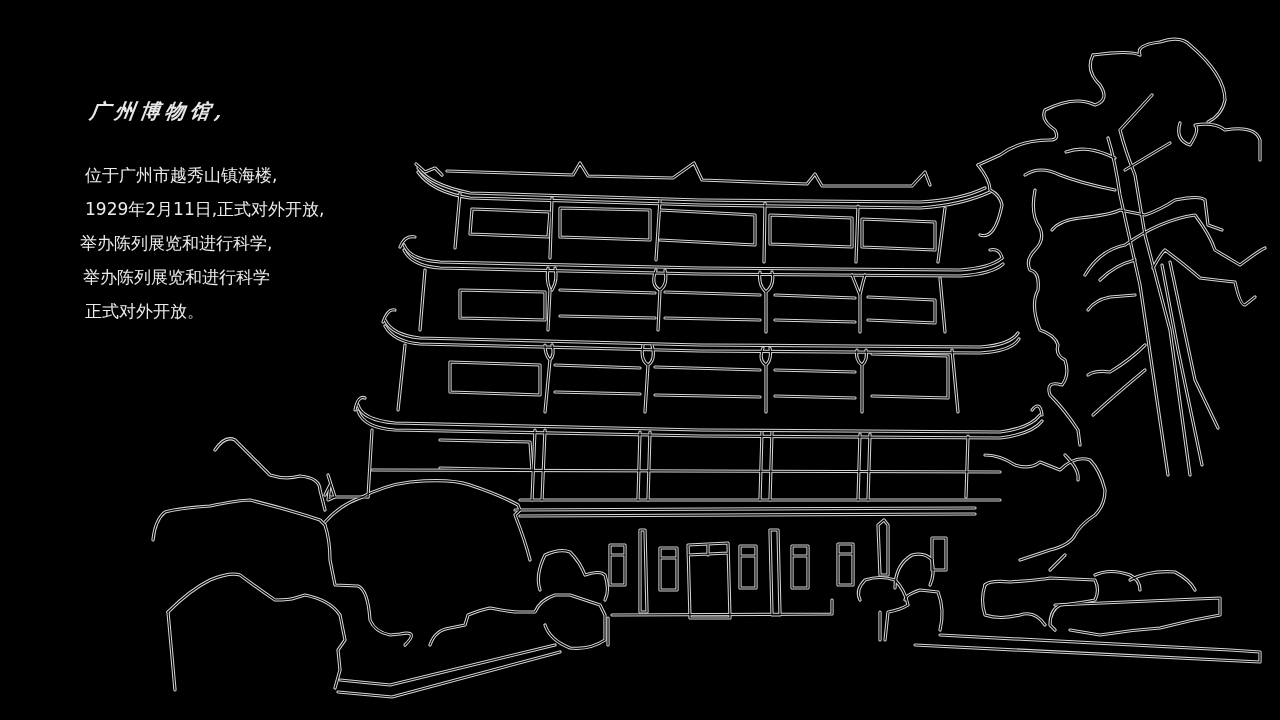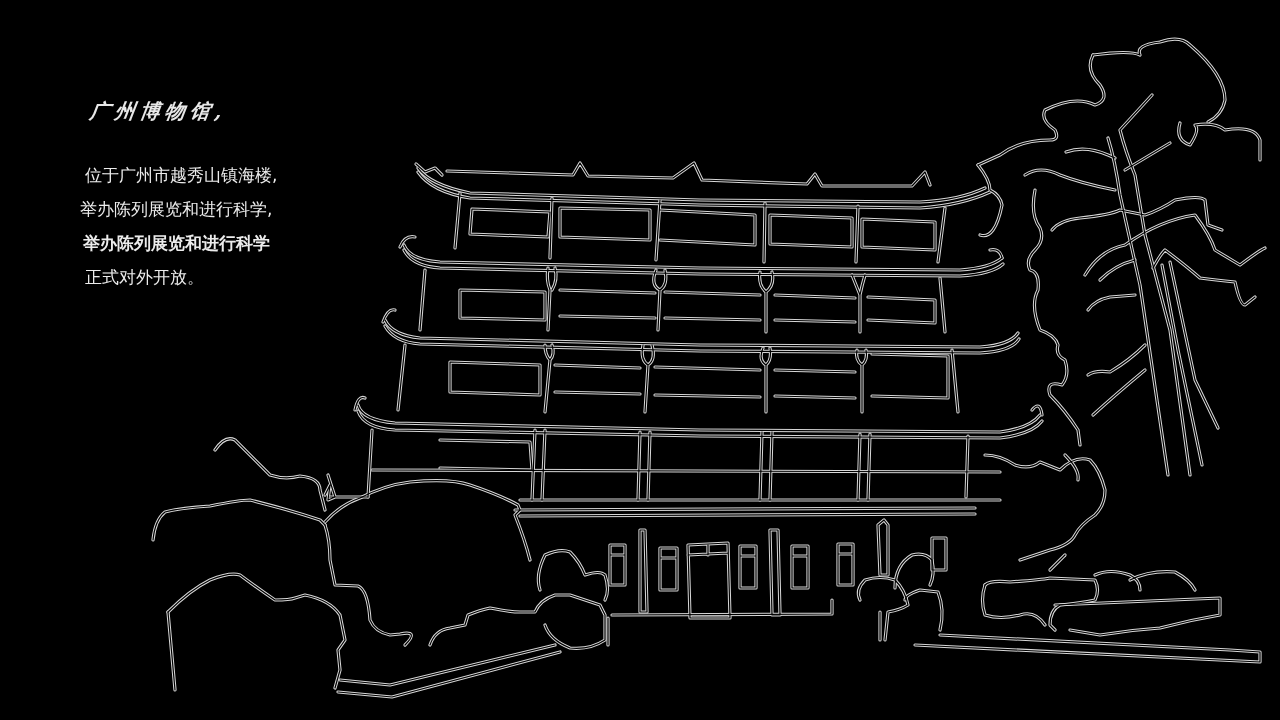--- a/index.html
+++ b/index.html
@@ -36,39 +36,40 @@
       font-size: 17px;
       color: #ececec;
       line-height: 34px;
       margin-top: 16px;
     }
     .lines div { white-space: nowrap; }
     .lines .l1 { margin-left: 5px; }
     .lines .l2 { margin-left: 5px; }
     .lines .l3 { margin-left: 4px; }
     .lines .l4 { margin-left: 0px; }
-    .lines .l5 { margin-left: 3px; font-weight: bold; }
+    .lines .l5 { margin-left: 3px; }
     .lines .l6 { margin-left: 5px; }
     svg.drawing {
       position: absolute;
       left: 0;
       top: 0;
     }
     .ln { fill: none; stroke: #d8d8d8; stroke-width: 3.2; stroke-linecap: round; stroke-linejoin: round; }
     .ln-in { fill: none; stroke: #000; stroke-width: 1.2; stroke-linecap: round; stroke-linejoin: round; }
   </style>
 </head>
 <body>
 
 <div class="stage">
 
   <div class="title">广州博物馆,</div>
 
   <div class="lines">
     <div class="l1">位于广州市越秀山镇海楼,</div>
+    <div class="l2">1929年2月11日,正式对外开放,</div>
     <div class="l4">举办陈列展览和进行科学,</div>
     <div class="l5">举办陈列展览和进行科学</div>
     <div class="l6">正式对外开放。</div>
   </div>
 
   <svg class="drawing" width="1280" height="720" viewBox="0 0 1280 720">
     <defs>
       <g id="art">
 
         <g>

